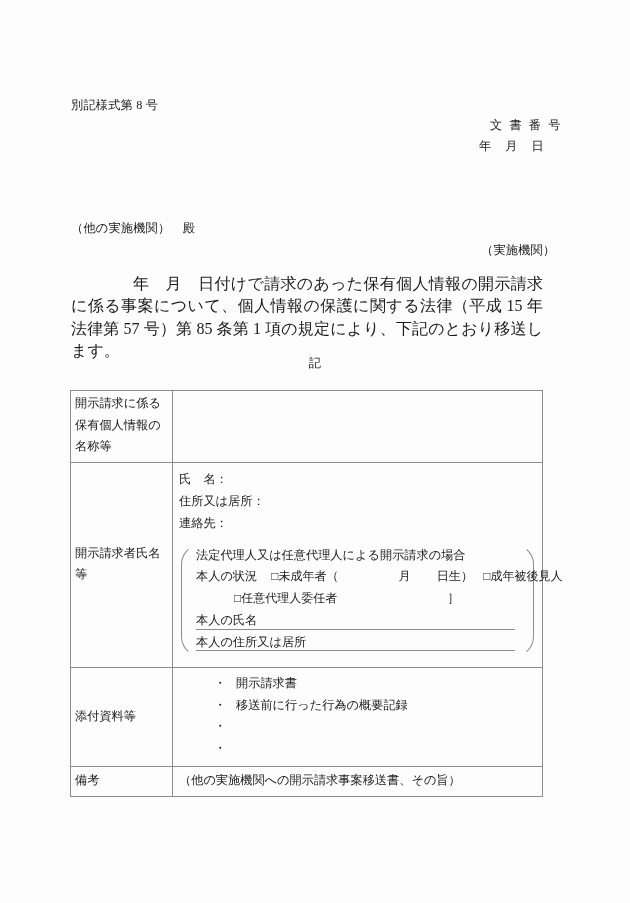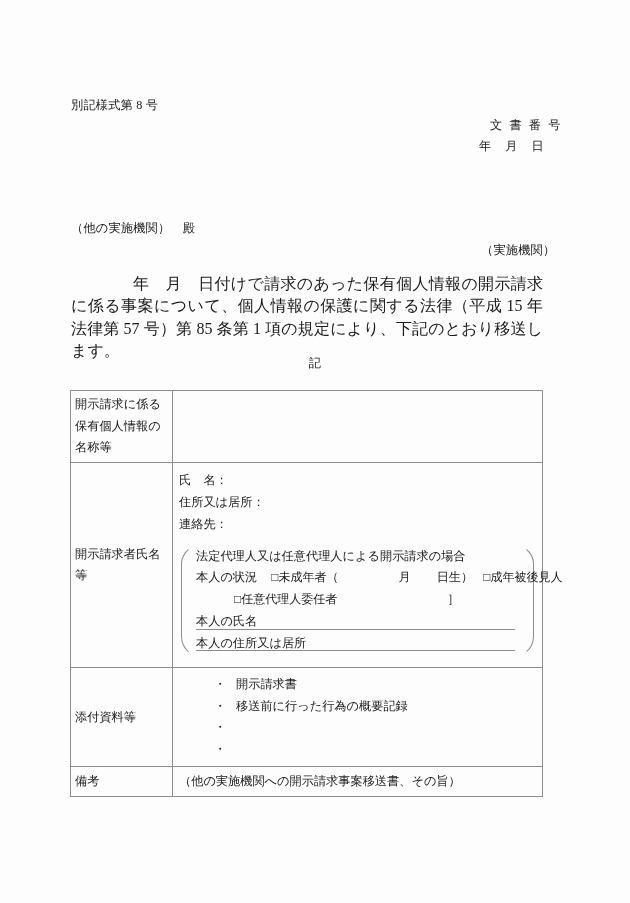--- a/index.html
+++ b/index.html
@@ -56,20 +56,21 @@
     border-collapse: collapse;
     table-layout: fixed;
     font-size: 12.2px;
   }
   #tbl td {
     border: 1px solid #8c8c8c;
     padding: 0;
     vertical-align: middle;
     font-size: 12.2px;
     line-height: 21px;
+    font-family: Liberation Mono, monospace;
   }
   .c-label { width: 97px; padding: 3px 0 3px 4px !important; vertical-align: middle; }
   .c-label .lbl-multi { line-height: 21.5px; }
   .c-val   { padding: 4px 0 4px 6px !important; }
 
   .row1-label { vertical-align: top !important; }
   .row1-val   { height: 62px; }
 
   
   .app-lines { padding-top: 2px; }

